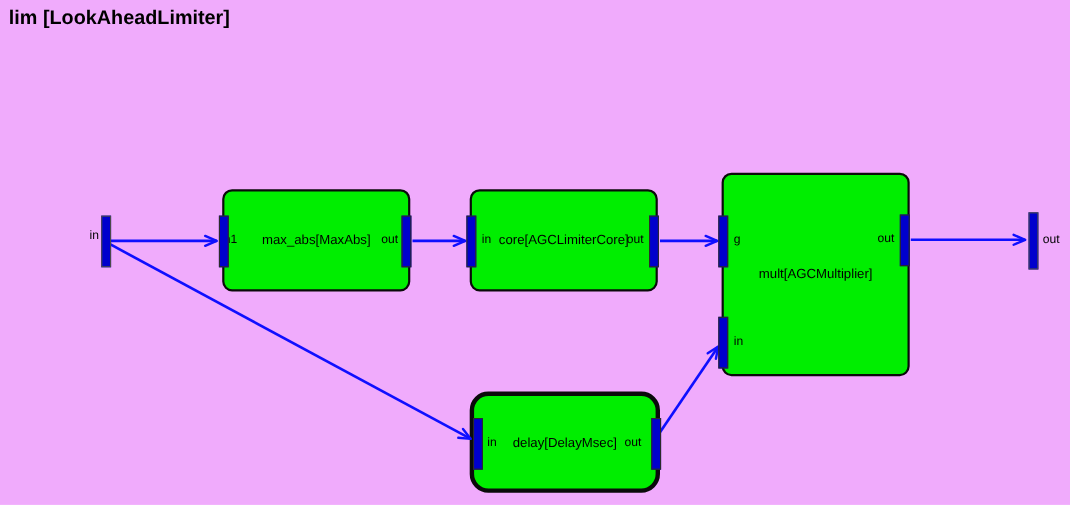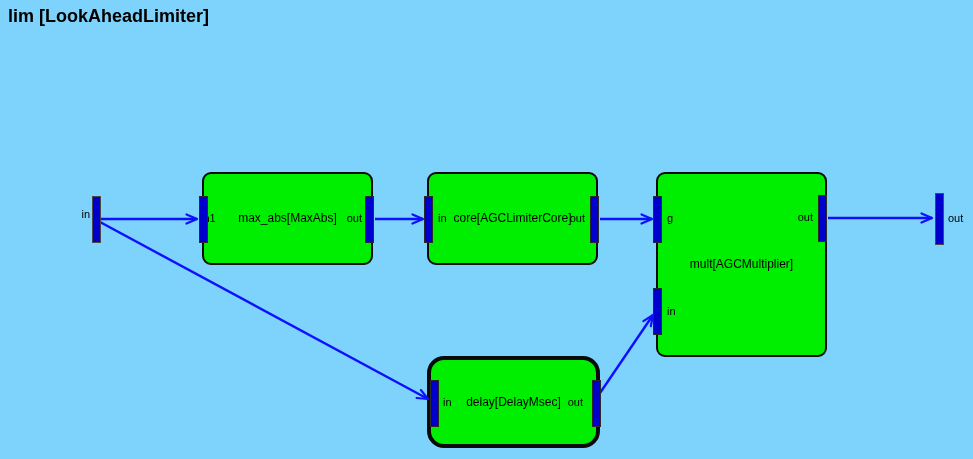--- a/index.html
+++ b/index.html
@@ -1,17 +1,17 @@
 <!DOCTYPE html>
 <html><head>
 <meta charset="utf-8">
 <style>
   html,body{margin:0;padding:0;background:#ffffff;}
   .canvas{
-    position:relative;width:973px;height:459px;background:#7dd3fc;
+    position:relative;width:973px;height:459px;background:#f0abfc;
     font-family:"Liberation Sans",sans-serif;color:#000;overflow:hidden;
   }
   .title{
     position:absolute;left:8px;top:6px;font-size:18px;font-weight:bold;
     letter-spacing:0px;white-space:nowrap;
   }
   .block{
     position:absolute;background:#00ee00;border:2px solid #0a0a0a;border-radius:9px;
     display:flex;flex-direction:row;align-items:center;justify-content:center;
     text-align:center;z-index:1;box-sizing:border-box;
@@ -71,21 +71,21 @@
 
   <div class="block" style="left:427px;top:172px;width:171px;height:93px;justify-content:center;">
     <div class="bname">core</div>
     <div class="btype">[AGCLimiterCore]</div>
   </div>
   <div class="portbar" style="left:424px;top:196px;"></div>
   <div class="portbar" style="left:590px;top:196px;"></div>
   <div class="portlabel" style="left:438px;top:212px;">in</div>
   <div class="portlabel r" style="left:553px;top:212px;">out</div>
 
-  <div class="block" style="left:656px;top:172px;width:171px;height:185px;">
+  <div class="block" style="left:656px;top:157px;width:171px;height:185px;">
     <div class="bname">mult</div>
     <div class="btype">[AGCMultiplier]</div>
   </div>
   <div class="portbar" style="left:653px;top:196px;"></div>
   <div class="portbar" style="left:653px;top:288px;"></div>
   <div class="portbar" style="left:818px;top:195px;"></div>
   <div class="portlabel" style="left:667px;top:212px;">g</div>
   <div class="portlabel" style="left:667px;top:305px;">in</div>
   <div class="portlabel r" style="left:781px;top:211px;">out</div>
 

